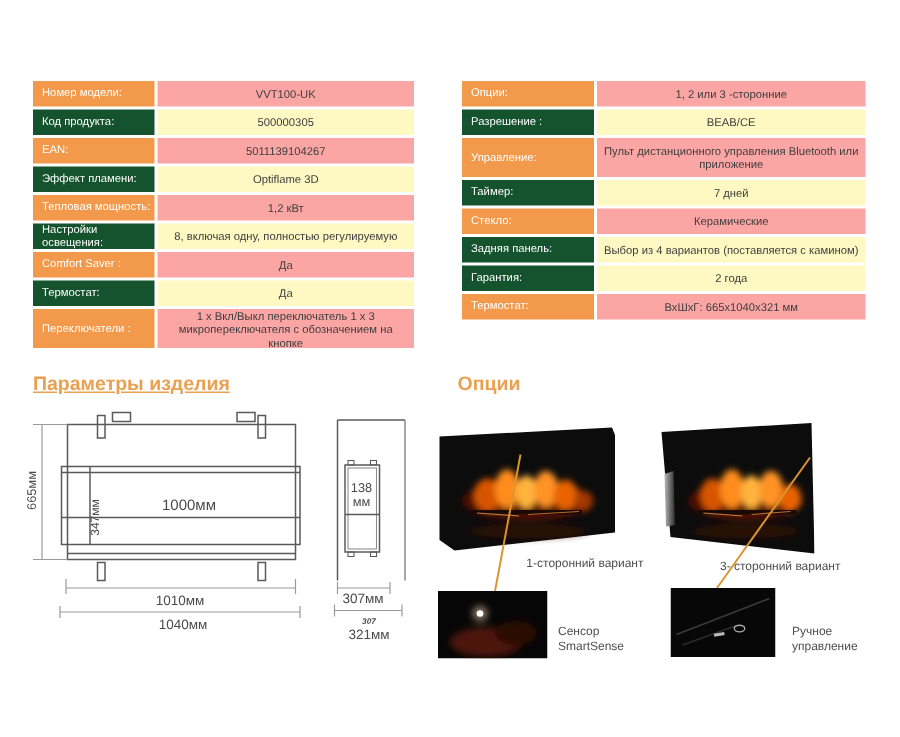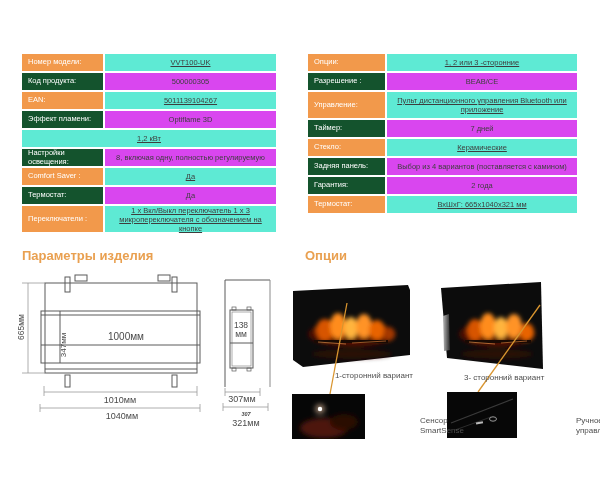--- a/index.html
+++ b/index.html
@@ -7,49 +7,49 @@
         font-family:"Liberation Sans",sans-serif;}
 
   
   .spec-table{position:absolute;top:54px;display:flex;flex-direction:column;gap:2px;}
   .spec-table.left{left:22px;width:254px;}
   .spec-table.right{left:308px;width:269px;}
   .srow{display:flex;gap:2px;height:17px;}
   .srow.tall{height:26px;}
   .cell{display:flex;align-items:center;box-sizing:border-box;}
   .cell.lbl{width:81px;padding-left:6px;color:#ffffff;font-size:7.5px;line-height:8.5px;}
-  .spec-table.right .cell.lbl{width:77px;}
+  .spec-table.right .cell.lbl{width:88px;}
   .cell.val{flex:1;justify-content:center;text-align:center;color:#3e3e3e;
             font-size:7.5px;line-height:9px;padding:0 4px;}
   .bg-dark{background:#F2994B;}
   .bg-light{background:#14532d;}
-  .bg-gray{background:#5eead4;text-decoration:underline;}
-  .bg-white{background:#d946ef;}
+  .bg-gray{background:#fca5a5;}
+  .bg-white{background:#fef9c3;}
 
   
   .section-title{position:absolute;font-size:13px;font-weight:bold;color:#E9A050;}
-  .title-params{left:22px;top:248px;}
+  .title-params{left:22px;top:248px;text-decoration:underline;}
   .title-options{left:305px;top:248px;}
 
   
   .drawing-svg{position:absolute;left:10px;top:264px;}
   .drawing-svg text{fill:#4a4a4a;font-family:"Liberation Sans",sans-serif;}
 
   
   .fireplace{position:absolute;}
   .fp1{left:292px;top:284px;}
   .fp3{left:437px;top:280px;}
   .annot-overlay{position:absolute;left:290px;top:280px;pointer-events:none;}
-  .variant-label{position:absolute;font-size:8px;color:#4f4f4f;}
+  .variant-label{position:absolute;font-size:8px;color:#4f4f4f;padding-left:16px;}
   .variant-1{left:333px;top:371px;width:80px;text-align:right;}
   .variant-3{left:464px;top:373px;width:118px;text-align:left;}
   .mini-photo{position:absolute;}
   .photo-sensor{left:292px;top:394px;}
   .photo-manual{left:447px;top:392px;}
-  .caption{position:absolute;font-size:8px;line-height:10px;color:#4f4f4f;margin-left:48px;}
+  .caption{position:absolute;font-size:8px;line-height:10px;color:#4f4f4f;}
   .caption-sensor{left:372px;top:416px;}
   .caption-manual{left:528px;top:416px;}
 </style>
 </head>
 <body>
 
 <div class="page">
 
   <div class="spec-table left">
     <div class="srow">
@@ -62,20 +62,21 @@
     </div>
     <div class="srow">
       <div class="cell lbl bg-dark">EAN:</div>
       <div class="cell val bg-gray">5011139104267</div>
     </div>
     <div class="srow">
       <div class="cell lbl bg-light">Эффект пламени:</div>
       <div class="cell val bg-white">Optiflame 3D</div>
     </div>
     <div class="srow">
+      <div class="cell lbl bg-dark">Тепловая мощность:</div>
       <div class="cell val bg-gray">1,2 кВт</div>
     </div>
     <div class="srow">
       <div class="cell lbl bg-light">Настройки освещения:</div>
       <div class="cell val bg-white">8, включая одну, полностью регулируемую</div>
     </div>
     <div class="srow">
       <div class="cell lbl bg-dark">Comfort Saver :</div>
       <div class="cell val bg-gray">Да</div>
     </div>

